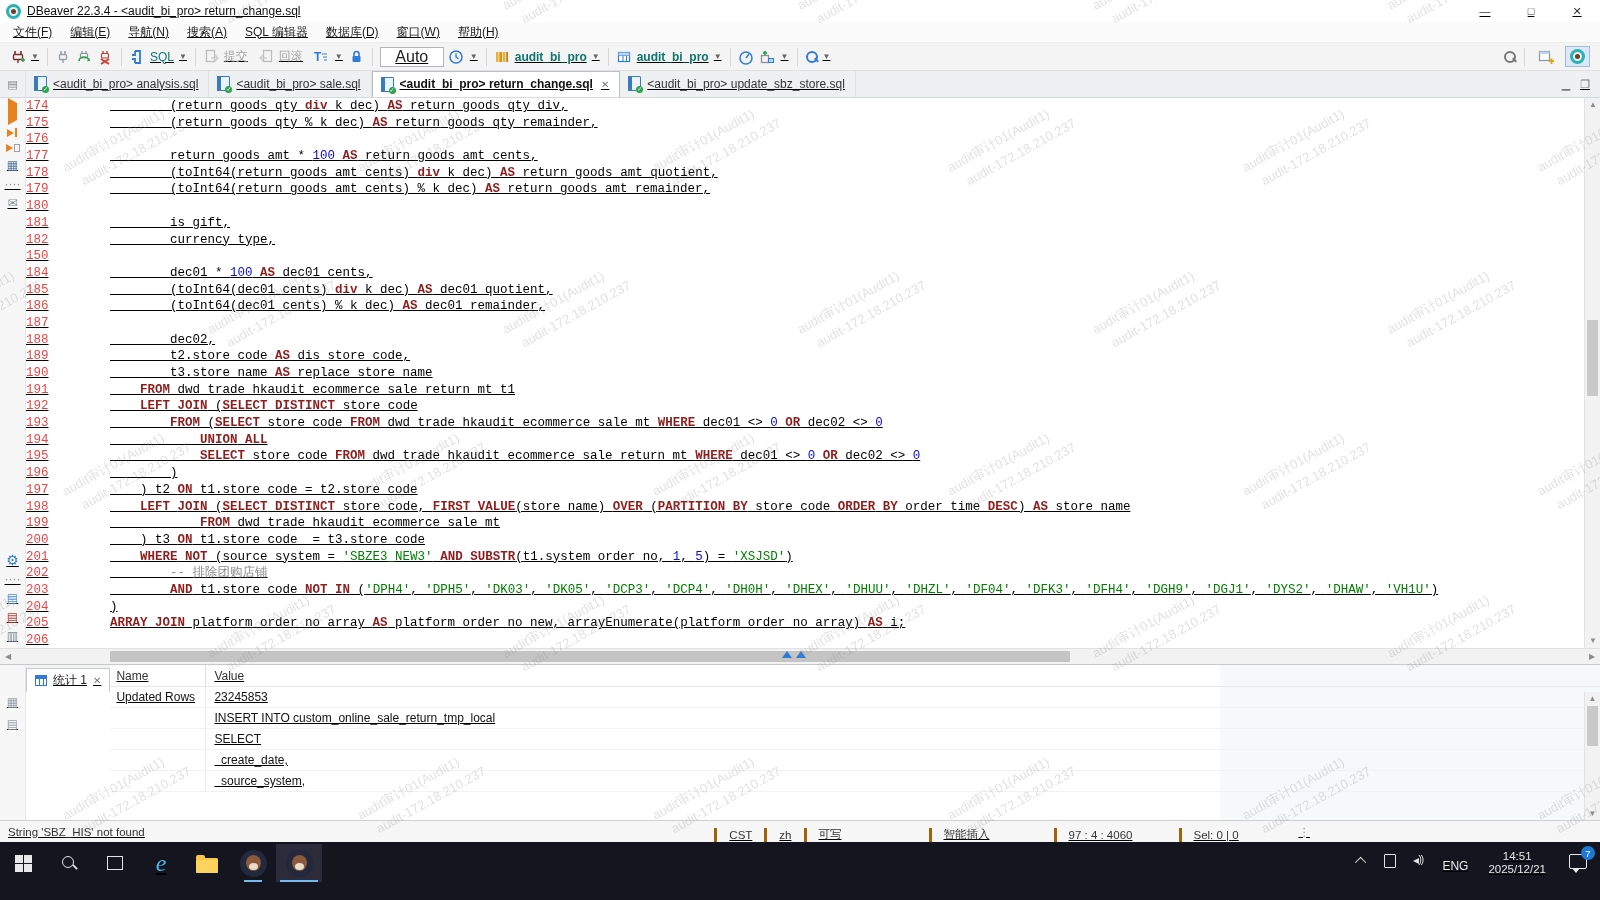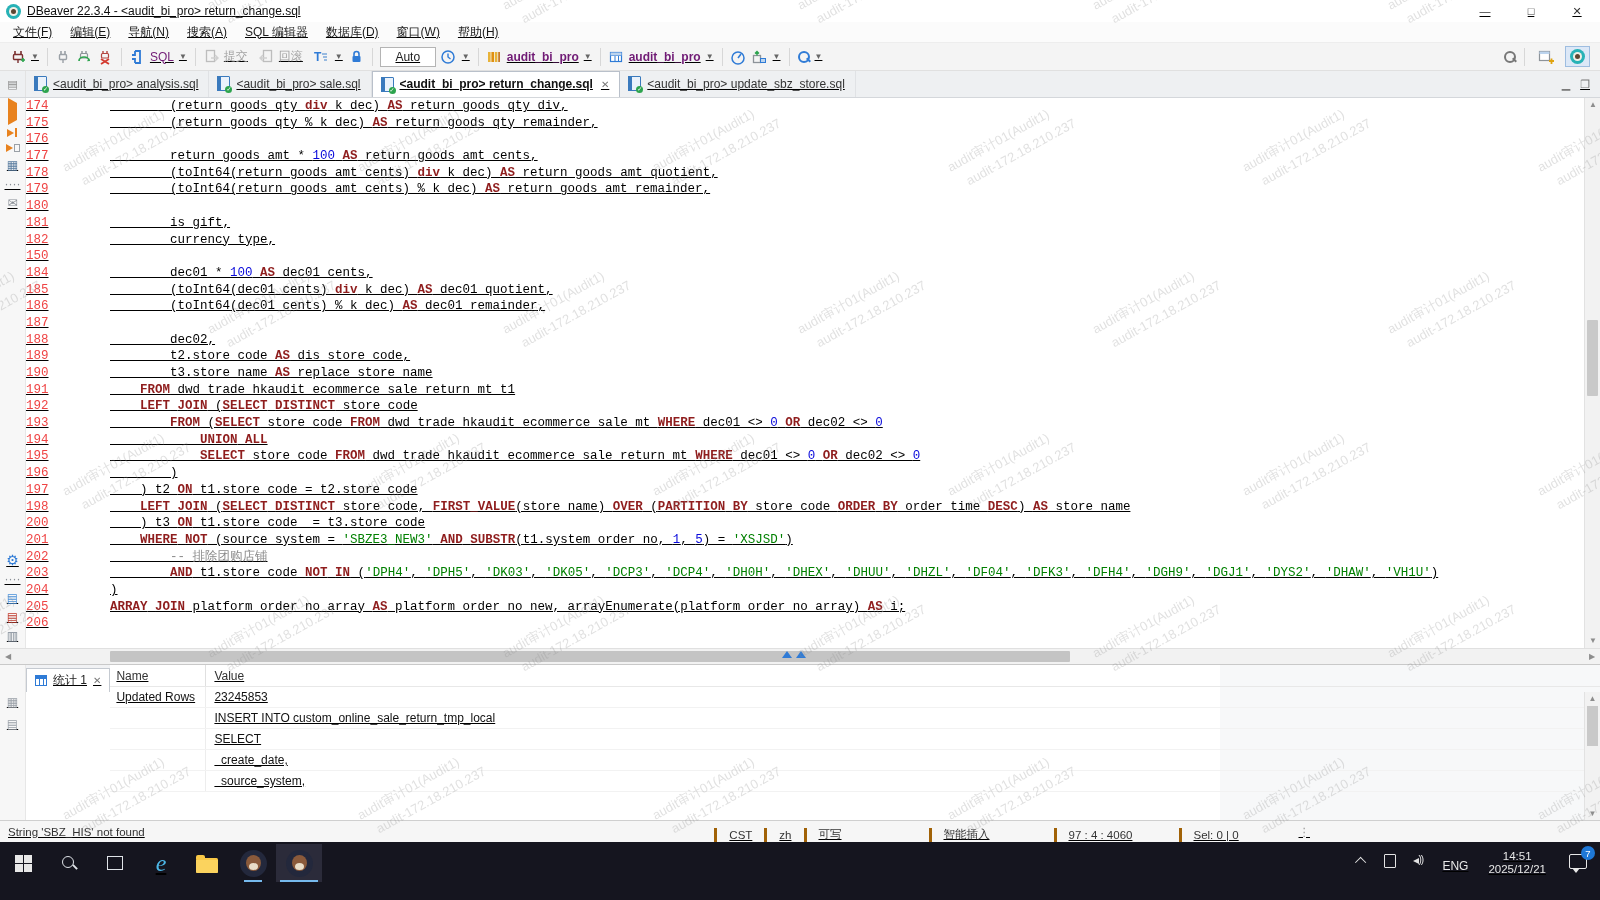--- a/index.html
+++ b/index.html
@@ -17,24 +17,24 @@
 
   
   .menubar { height:21px; background:#fbfbfb; display:flex; align-items:center; padding-left:4px; font-size:12px; color:#1a1a1a; border-bottom:1px solid #ededed; }
   .menu-item { padding:2px 9px; }
 
   
   .toolbar { height:28px; background:#f4f4f4; border-bottom:1px solid #e0e0e0; display:flex; align-items:center; padding:0 4px; font-size:12px; color:#333; }
   .tgroup { display:flex; align-items:center; gap:4px; padding:0 5px; height:24px; }
   .tsep { width:1px; height:18px; background:#d7d7d7; margin:0 2px; flex:none; }
   .chev { font-size:8px; color:#666; padding:0 1px; }
-  .tlabel { font-size:12px; color:#701a75; }
+  .tlabel { font-size:12px; color:#0f766e; }
   .tlabel.dim { color:#a3a3a3; }
   .tlabel.bold { font-weight:bold; }
-  .combo-box { border:1px solid #b4b4b4; background:#fff; width:56px; height:20px; display:flex; align-items:center; justify-content:center; font-size:12px; color:#222; }
+  .combo-box { border:1px solid #b4b4b4; background:#fff; width:64px; height:20px; display:flex; align-items:center; justify-content:center; font-size:16px; color:#222; }
   .ic { display:inline-flex; width:17px; height:17px; align-items:center; justify-content:center; flex:none; }
   .toolbar .right { margin-left:auto; display:flex; align-items:center; gap:6px; padding-right:6px; }
   .persp-btn { display:flex; align-items:center; padding:2px 4px; border:1px solid transparent; }
   .persp-btn.active { background:#dce8f7; border-color:#9ebde0; }
   .mag { position:relative; width:13px; height:13px; display:inline-block; }
   .mag::before { content:""; position:absolute; left:1px; top:1px; width:8px; height:8px; border:2px solid #777; border-radius:50%; }
   .mag::after { content:""; position:absolute; left:9px; top:9px; width:5px; height:2px; background:#777; transform:rotate(45deg); }
   .mag.blue::before { border-color:#2f7bd6; } .mag.blue::after { background:#2f7bd6; }
 
   
@@ -405,20 +405,21 @@
         <div class="cl"><span class="ln">189</span><span class="lc">        t2.store_code <span class="tk-kw">AS</span> dis_store_code,</span></div>
         <div class="cl"><span class="ln">190</span><span class="lc">        t3.store_name <span class="tk-kw">AS</span> replace_store_name</span></div>
         <div class="cl"><span class="ln">191</span><span class="lc">    <span class="tk-kw">FROM</span> dwd_trade_hkaudit_ecommerce_sale_return_mt t1</span></div>
         <div class="cl"><span class="ln">192</span><span class="lc">    <span class="tk-kw">LEFT</span> <span class="tk-kw">JOIN</span> (<span class="tk-kw">SELECT</span> <span class="tk-kw">DISTINCT</span> store_code</span></div>
         <div class="cl"><span class="ln">193</span><span class="lc">        <span class="tk-kw">FROM</span> (<span class="tk-kw">SELECT</span> store_code <span class="tk-kw">FROM</span> dwd_trade_hkaudit_ecommerce_sale_mt <span class="tk-kw">WHERE</span> dec01 &lt;&gt; <span class="tk-num">0</span> <span class="tk-kw">OR</span> dec02 &lt;&gt; <span class="tk-num">0</span></span></div>
         <div class="cl"><span class="ln">194</span><span class="lc">            <span class="tk-kw">UNION</span> <span class="tk-kw">ALL</span></span></div>
         <div class="cl"><span class="ln">195</span><span class="lc">            <span class="tk-kw">SELECT</span> store_code <span class="tk-kw">FROM</span> dwd_trade_hkaudit_ecommerce_sale_return_mt <span class="tk-kw">WHERE</span> dec01 &lt;&gt; <span class="tk-num">0</span> <span class="tk-kw">OR</span> dec02 &lt;&gt; <span class="tk-num">0</span></span></div>
         <div class="cl"><span class="ln">196</span><span class="lc">        )</span></div>
         <div class="cl"><span class="ln">197</span><span class="lc">    ) t2 <span class="tk-kw">ON</span> t1.store_code = t2.store_code</span></div>
         <div class="cl"><span class="ln">198</span><span class="lc">    <span class="tk-kw">LEFT</span> <span class="tk-kw">JOIN</span> (<span class="tk-kw">SELECT</span> <span class="tk-kw">DISTINCT</span> store_code, <span class="tk-kw">FIRST_VALUE</span>(store_name) <span class="tk-kw">OVER</span> (<span class="tk-kw">PARTITION</span> <span class="tk-kw">BY</span> store_code <span class="tk-kw">ORDER</span> <span class="tk-kw">BY</span> order_time <span class="tk-kw">DESC</span>) <span class="tk-kw">AS</span> store_name</span></div>
+        <div class="cl"><span class="ln">199</span><span class="lc">            <span class="tk-kw">FROM</span> dwd_trade_hkaudit_ecommerce_sale_mt</span></div>
         <div class="cl"><span class="ln">200</span><span class="lc">    ) t3 <span class="tk-kw">ON</span> t1.store_code  = t3.store_code</span></div>
         <div class="cl"><span class="ln">201</span><span class="lc">    <span class="tk-kw">WHERE</span> <span class="tk-kw">NOT</span> (source_system = <span class="tk-str">'SBZE3_NEW3'</span> <span class="tk-kw">AND</span> <span class="tk-kw">SUBSTR</span>(t1.system_order_no, <span class="tk-num">1</span>, <span class="tk-num">5</span>) = <span class="tk-str">'XSJSD'</span>)</span></div>
         <div class="cl"><span class="ln">202</span><span class="lc"><span class="tk-com">        -- 排除团购店铺</span></span></div>
         <div class="cl"><span class="ln">203</span><span class="lc">        <span class="tk-kw">AND</span> t1.store_code <span class="tk-kw">NOT</span> <span class="tk-kw">IN</span> (<span class="tk-str">'DPH4'</span>, <span class="tk-str">'DPH5'</span>, <span class="tk-str">'DK03'</span>, <span class="tk-str">'DK05'</span>, <span class="tk-str">'DCP3'</span>, <span class="tk-str">'DCP4'</span>, <span class="tk-str">'DH0H'</span>, <span class="tk-str">'DHEX'</span>, <span class="tk-str">'DHUU'</span>, <span class="tk-str">'DHZL'</span>, <span class="tk-str">'DF04'</span>, <span class="tk-str">'DFK3'</span>, <span class="tk-str">'DFH4'</span>, <span class="tk-str">'DGH9'</span>, <span class="tk-str">'DGJ1'</span>, <span class="tk-str">'DYS2'</span>, <span class="tk-str">'DHAW'</span>, <span class="tk-str">'VH1U'</span>)</span></div>
         <div class="cl"><span class="ln">204</span><span class="lc">)</span></div>
         <div class="cl"><span class="ln">205</span><span class="lc"><span class="tk-kw">ARRAY</span> <span class="tk-kw">JOIN</span> platform_order_no_array <span class="tk-kw">AS</span> platform_order_no_new, arrayEnumerate(platform_order_no_array) <span class="tk-kw">AS</span> i;</span></div>
         <div class="cl"><span class="ln">206</span><span class="lc"></span></div>
       </div>
     <div class="vscroll">
       <span class="arr" style="top:0">▲</span>

